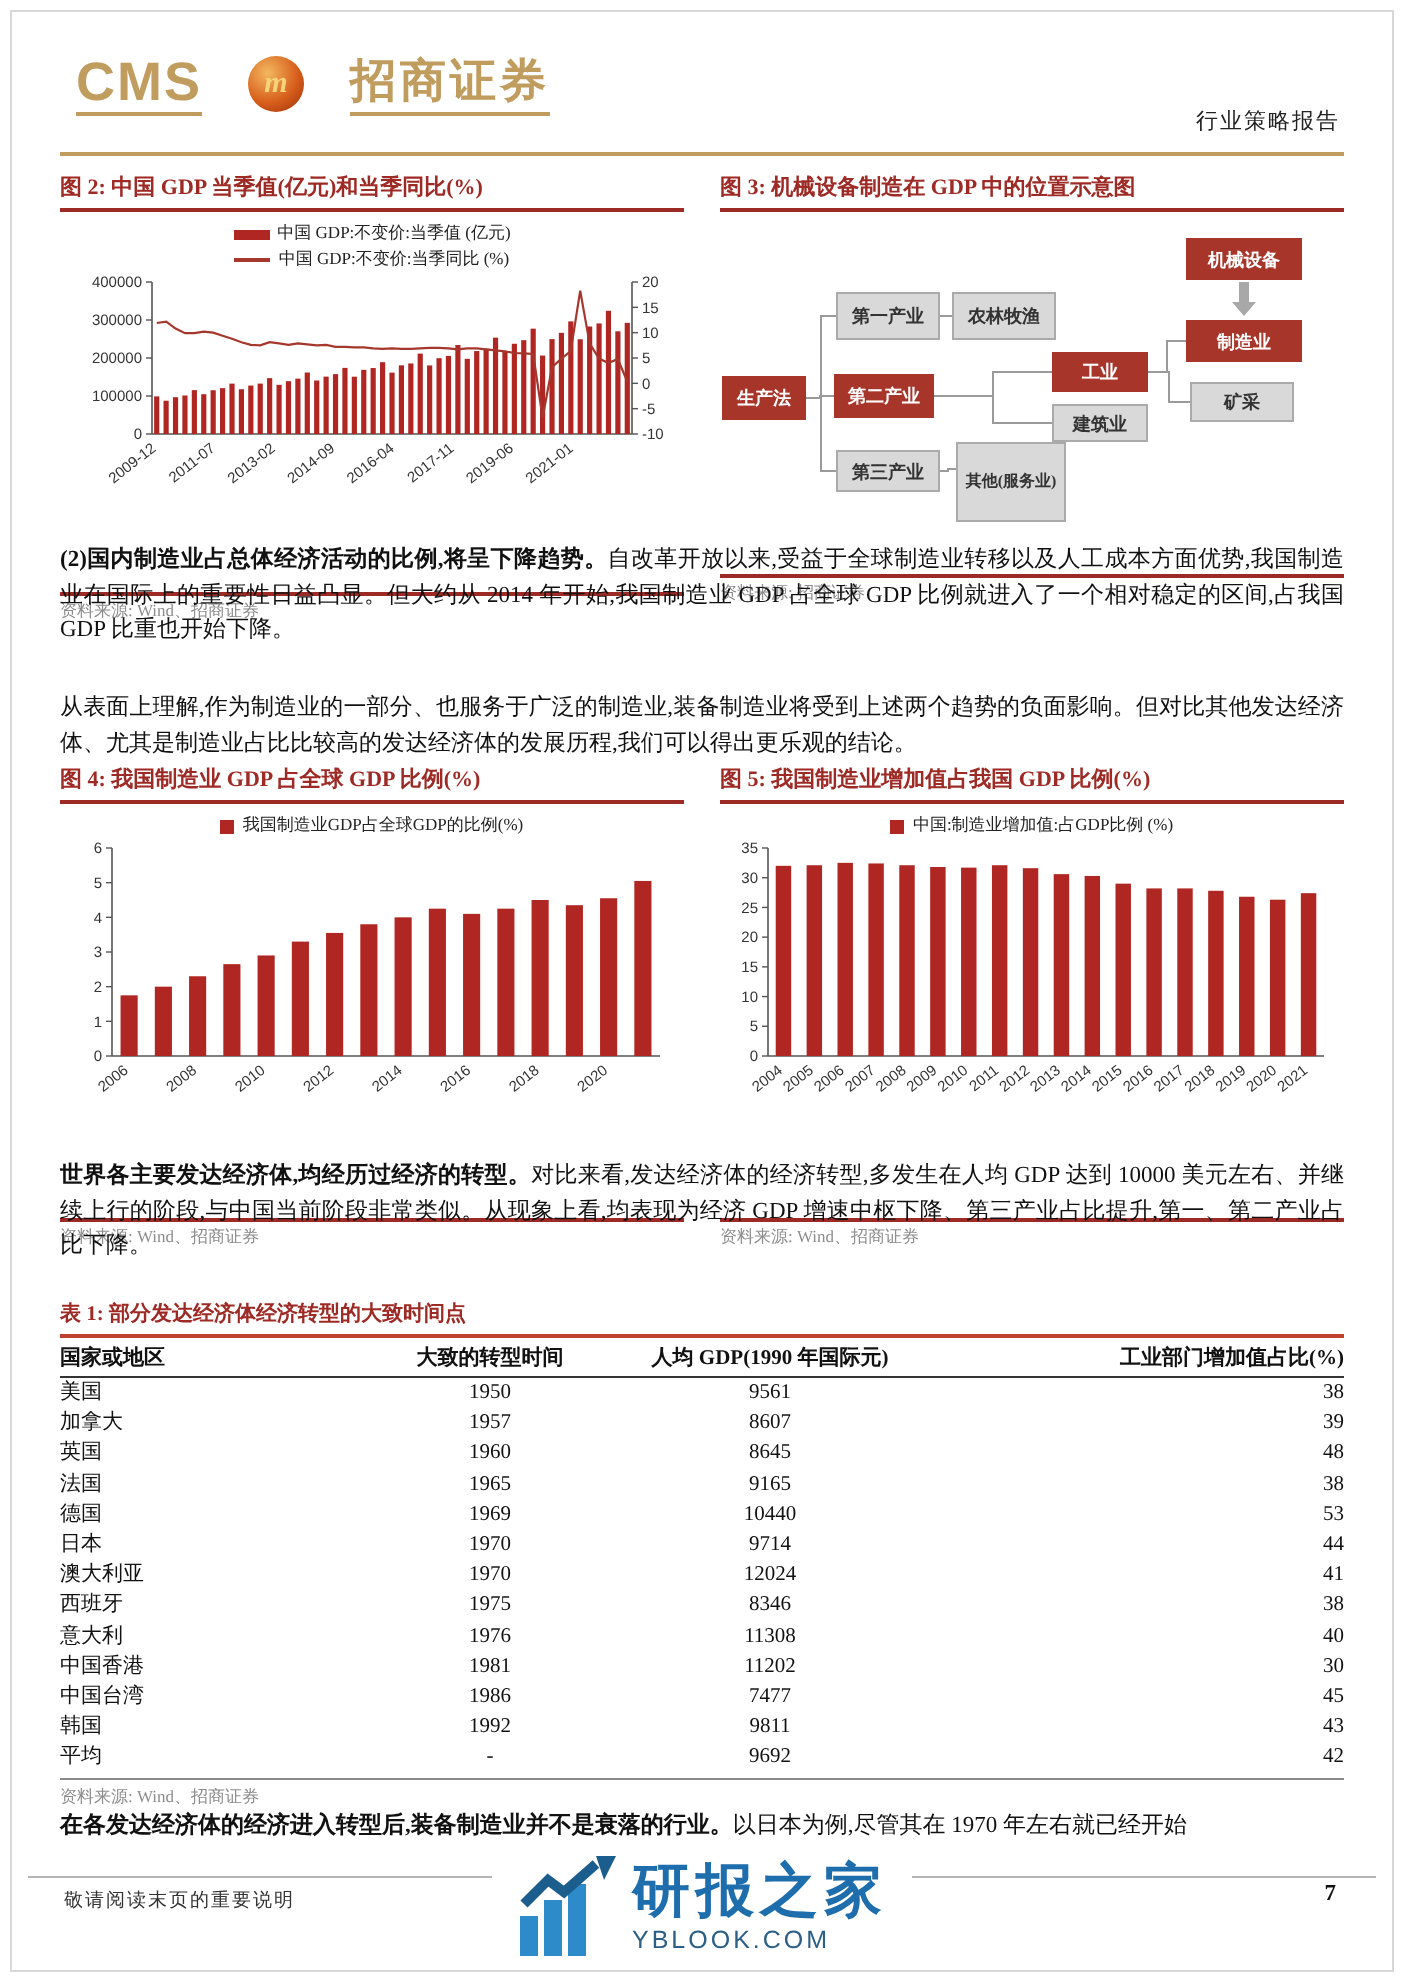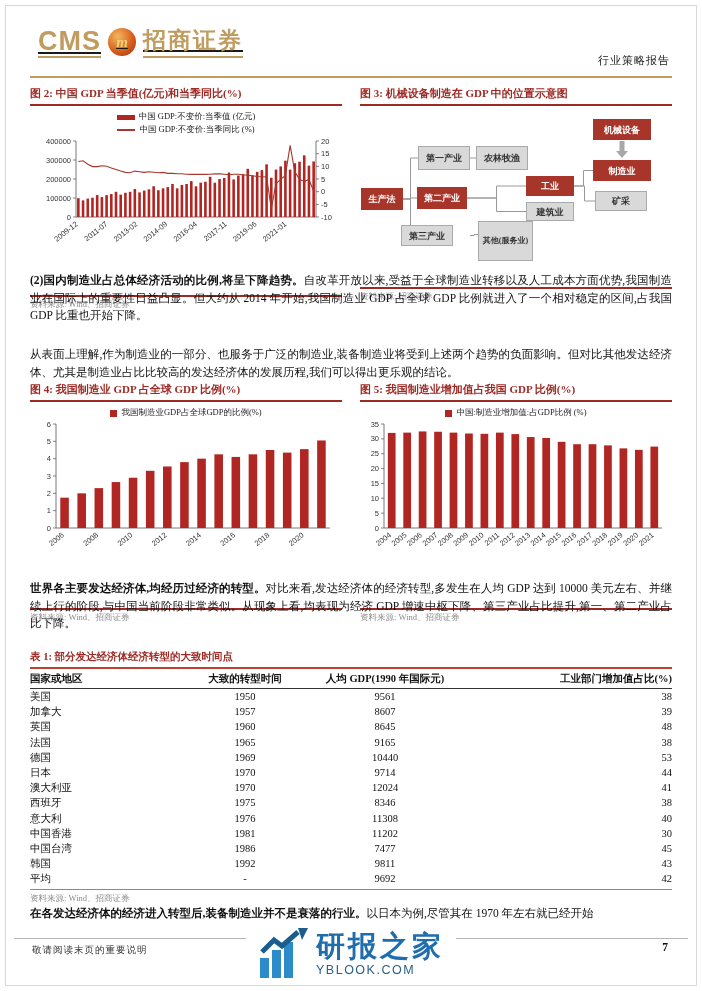--- a/index.html
+++ b/index.html
@@ -2,21 +2,21 @@
 <html><head>
 <meta charset="utf-8">
 <style>
   html,body{margin:0;padding:0;}
   body{width:702px;height:991px;position:relative;background:#ffffff;
        font-family:"Liberation Serif","DejaVu Serif",serif;color:#1a1a1a;overflow:hidden;}
   .page-edge{position:absolute;inset:5px;border:1px solid #d8d8d8;pointer-events:none;}
 
   
   .hdr{position:absolute;left:30px;top:22px;width:642px;height:54px;border-bottom:2px solid #c09c5e;}
-  .logo{position:absolute;left:8px;top:4px;display:flex;align-items:center;gap:7px;text-decoration:underline;}
+  .logo{position:absolute;left:8px;top:4px;display:flex;align-items:center;gap:23px;}
   .logo-cms{font-family:"Liberation Sans",sans-serif;font-weight:bold;font-size:27px;color:#c09c5e;
             border-bottom:2px solid #c09c5e;line-height:30px;letter-spacing:1px;}
   .logo-badge{width:28px;height:28px;border-radius:50%;background:radial-gradient(circle at 35% 30%,#f2b860 0%,#d8601c 55%,#9c2c08 100%);
               display:flex;align-items:center;justify-content:center;color:#f5d37a;font-weight:bold;
               font-style:italic;font-size:15px;font-family:"Liberation Serif",serif;}
   .logo-cn{font-size:23px;font-weight:bold;color:#c09c5e;border-bottom:2px solid #c09c5e;line-height:30px;letter-spacing:2px;}
   .hdr-right{position:absolute;right:2px;bottom:8px;font-size:11px;color:#222;letter-spacing:1px;}
 
   
   .fig{position:absolute;display:flex;flex-direction:column;}
@@ -201,21 +201,21 @@
           <path d="M214,73 H223.5 V57.5 H233" fill="none" stroke="#9a9a9a" stroke-width="1"></path>
           <path d="M214,73 H224.5 V88 H235" fill="none" stroke="#9a9a9a" stroke-width="1"></path>
           <path d="M110,122.5 H114 V121.5 H118" fill="none" stroke="#9a9a9a" stroke-width="1"></path>
           <line x1="262" y1="28" x2="262" y2="39" stroke="#a8a8a8" stroke-width="5"></line>
           <polygon points="256,38 268,38 262,45" fill="#a8a8a8"></polygon>
         </svg>
     <div class="dnode red" style="left: 1px; top: 75px; width: 42px; height: 22px;">生产法</div>
         <div class="dnode gray" style="left: 58px; top: 33px; width: 52px; height: 24px;">第一产业</div>
         <div class="dnode gray" style="left: 116px; top: 33px; width: 52px; height: 24px;">农林牧渔</div>
         <div class="dnode red" style="left: 57px; top: 74px; width: 50px; height: 22px;">第二产业</div>
-        <div class="dnode gray" style="left: 41px; top: 112px; width: 52px; height: 21px;">第三产业</div>
+        <div class="dnode gray" style="left: 58px; top: 112px; width: 52px; height: 21px;">第三产业</div>
         <div class="dnode gray" style="left: 118px; top: 108px; width: 55px; height: 40px; font-size: 8px;">其他(服务业)</div>
         <div class="dnode red" style="left: 166px; top: 63px; width: 48px; height: 20px;">工业</div>
         <div class="dnode gray" style="left: 166px; top: 89px; width: 48px; height: 19px;">建筑业</div>
         <div class="dnode red" style="left: 233px; top: 47px; width: 58px; height: 21px;">制造业</div>
         <div class="dnode gray" style="left: 235px; top: 78px; width: 52px; height: 20px;">矿采</div>
         <div class="dnode red" style="left: 233px; top: 6px; width: 58px; height: 21px;">机械设备</div>
       </div>
   </div>
   <div class="fig-src">资料来源: 招商证券</div>
 </div>

